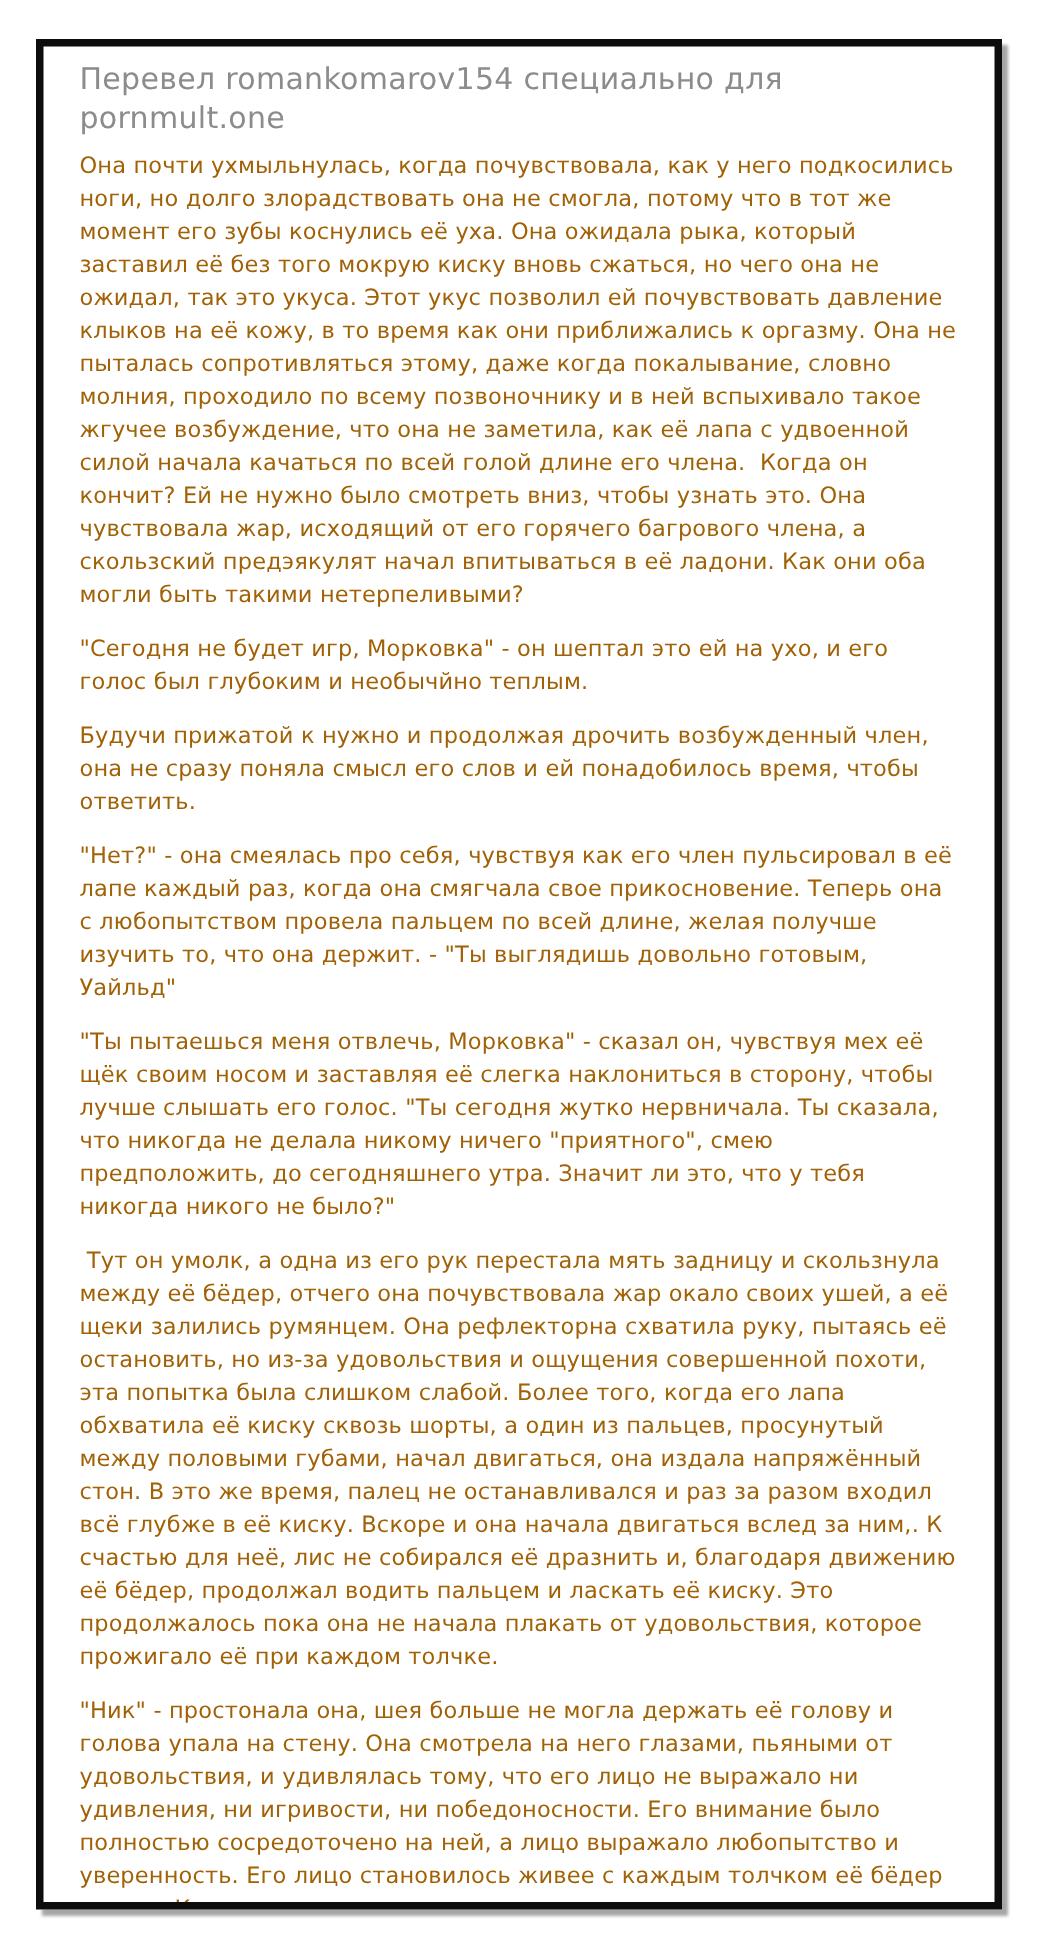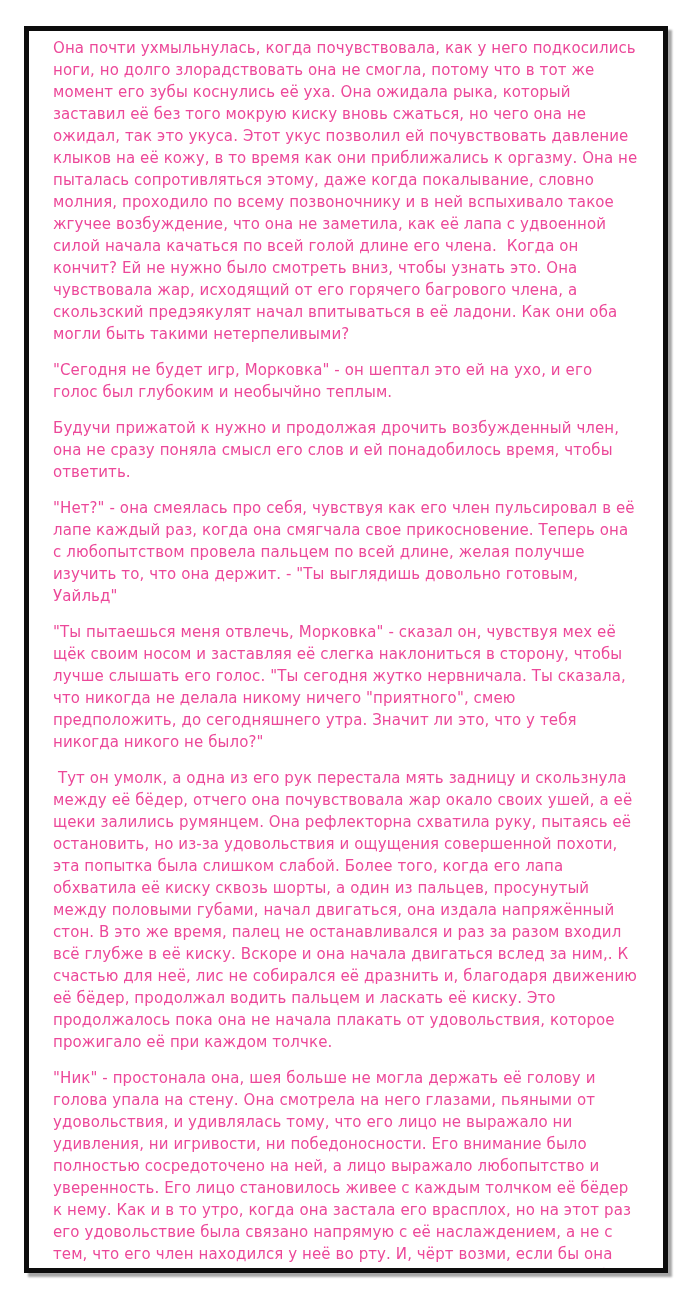--- a/index.html
+++ b/index.html
@@ -28,32 +28,33 @@
     overflow: hidden;
   }
   .credit-line {
     color: #8c8c8c;
     font-size: 20px;
     line-height: 26px;
     margin: 2px 0 8px 0;
     letter-spacing: 0.2px;
   }
   .body-text .para {
-    color: #ec4899;
+    color: #a16207;
     font-size: 15px;
     line-height: 22px;
     margin: 0 0 14px 0;
     white-space: pre-wrap;
     letter-spacing: 0.1px;
   }
 </style>
 </head>
 <body>
 
 <div class="page-frame">
+  <div class="credit-line">Перевел romankomarov154 специально для pornmult.one</div>
   <div class="body-text">
       <p class="para">Она почти ухмыльнулась, когда почувствовала, как у него подкосились ноги, но долго злорадствовать она не смогла, потому что в тот же момент его зубы коснулись её уха. Она ожидала рыка, который заставил её без того мокрую киску вновь сжаться, но чего она не ожидал, так это укуса. Этот укус позволил ей почувствовать давление клыков на её кожу, в то время как они приближались к оргазму. Она не пыталась сопротивляться этому, даже когда покалывание, словно молния, проходило по всему позвоночнику и в ней вспыхивало такое жгучее возбуждение, что она не заметила, как её лапа с удвоенной силой начала качаться по всей голой длине его члена.  Когда он кончит? Ей не нужно было смотреть вниз, чтобы узнать это. Она чувствовала жар, исходящий от его горячего багрового члена, а скользский предэякулят начал впитываться в её ладони. Как они оба могли быть такими нетерпеливыми?</p>
       <p class="para">"Сегодня не будет игр, Морковка" - он шептал это ей на ухо, и его голос был глубоким и необычйно теплым.</p>
       <p class="para">Будучи прижатой к нужно и продолжая дрочить возбужденный член, она не сразу поняла смысл его слов и ей понадобилось время, чтобы ответить.</p>
       <p class="para">"Нет?" - она смеялась про себя, чувствуя как его член пульсировал в её лапе каждый раз, когда она смягчала свое прикосновение. Теперь она с любопытством провела пальцем по всей длине, желая получше изучить то, что она держит. - "Ты выглядишь довольно готовым, Уайльд"</p>
       <p class="para">"Ты пытаешься меня отвлечь, Морковка" - сказал он, чувствуя мех её щёк своим носом и заставляя её слегка наклониться в сторону, чтобы лучше слышать его голос. "Ты сегодня жутко нервничала. Ты сказала, что никогда не делала никому ничего "приятного", смею предположить, до сегодняшнего утра. Значит ли это, что у тебя никогда никого не было?"</p>
       <p class="para"> Тут он умолк, а одна из его рук перестала мять задницу и скользнула между её бёдер, отчего она почувствовала жар окало своих ушей, а её щеки залились румянцем. Она рефлекторна схватила руку, пытаясь её остановить, но из-за удовольствия и ощущения совершенной похоти, эта попытка была слишком слабой. Более того, когда его лапа обхватила её киску сквозь шорты, а один из пальцев, просунутый между половыми губами, начал двигаться, она издала напряжённый стон. В это же время, палец не останавливался и раз за разом входил всё глубже в её киску. Вскоре и она начала двигаться вслед за ним,. К счастью для неё, лис не собирался её дразнить и, благодаря движению её бёдер, продолжал водить пальцем и ласкать её киску. Это продолжалось пока она не начала плакать от удовольствия, которое прожигало её при каждом толчке.</p>
       <p class="para">"Ник" - простонала она, шея больше не могла держать её голову и голова упала на стену. Она смотрела на него глазами, пьяными от удовольствия, и удивлялась тому, что его лицо не выражало ни удивления, ни игривости, ни победоносности. Его внимание было полностью сосредоточено на ней, а лицо выражало любопытство и уверенность. Его лицо становилось живее с каждым толчком её бёдер к нему. Как и в то утро, когда она застала его врасплох, но на этот раз его удовольствие была связано напрямую с её наслаждением, а не с тем, что его член находился у неё во рту. И, чёрт возми, если бы она снова делала ему минет, то сейчас этот солёный вкус не заставил бы её остановиться. Всё кроме его лап и мускусного запаха его возбуждения в воздухе в этот момент не имело значения. Она схватила его за рубашку и притянула к себе, чтоб лис продолжал движения ни смотря ни на что. Она хотела большего.</p>
     </div>
 </div>

